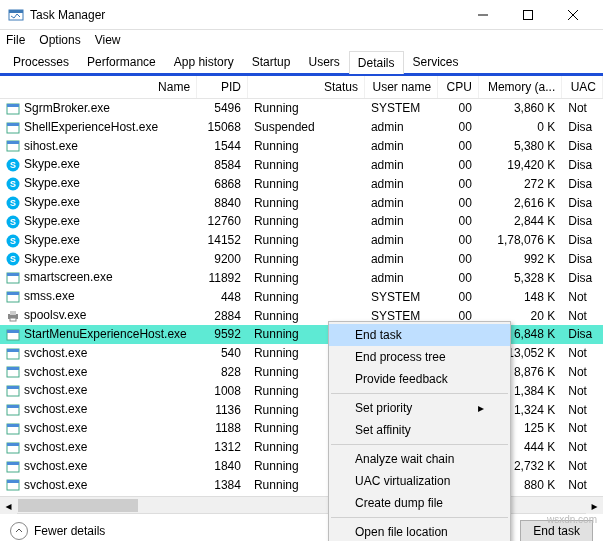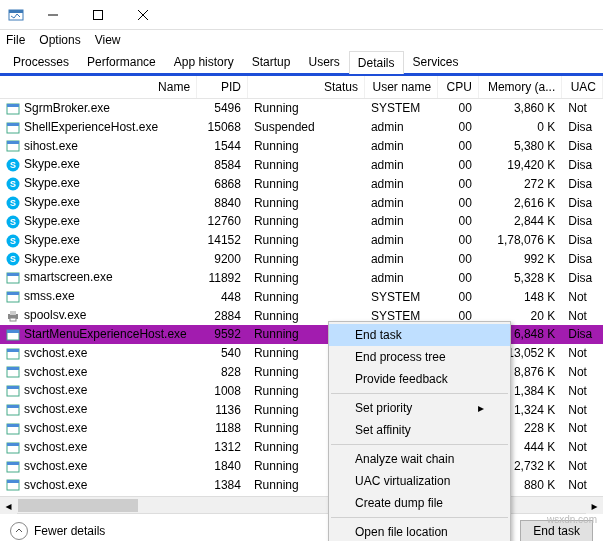--- a/index.html
+++ b/index.html
@@ -29,21 +29,21 @@
 .tab.active { border-color: #ddd; background:#fff; position:relative; top:1px; }
 .table-wrap { overflow-x: hidden; overflow-y: hidden; height: 420px; position: relative;}
 .table { width: 100%; border-collapse: collapse; font-size: 12px; }
 .table th {
   text-align: right; font-weight: normal; padding: 4px 6px;
   border-bottom: 1px solid #e5e5e5; border-right: 1px solid #f0f0f0;
   background: #fff; white-space: nowrap; position: sticky; top: 0;
 }
 .table th.num, .table td.num { text-align: right; }
 .table td { padding: 2px 6px; white-space: nowrap; border-right: 1px solid transparent; }
-.table tr.selected td { background: #a21caf; }
+.table tr.selected td { background: #5eead4; }
 .row-icon { width:14px; height:14px; display:inline-block; vertical-align:middle; margin-right:4px;}
 .hscroll { height: 17px; background:#f0f0f0; border-top:1px solid #ddd; position:relative; }
 .hscroll .thumb{ position:absolute; top:2px; left:18px; width:120px; height:13px; background:#cdcdcd; }
 .hscroll .arrow{ position:absolute; top:0; width:17px; height:17px; background:#f0f0f0; display:flex;align-items:center;justify-content:center;}
 .hscroll .arrow.left{left:0;} .hscroll .arrow.right{right:0;}
 .footer { display:flex; align-items:center; justify-content:space-between; padding:6px 10px; border-top:1px solid #ddd;}
 .fewer { display:flex; align-items:center; gap:6px; font-size:12px; }
 .circ { width:18px; height:18px; border:1px solid #888; border-radius:50%; display:flex; align-items:center; justify-content:center;}
 .endbtn { padding:3px 12px; border:1px solid #adadad; background:#e1e1e1; font-family:inherit; font-size:12px; }
 .ctxmenu {
@@ -63,20 +63,21 @@
 <body>
 
 <div class="titlebar">
   <span class="icon">
     <svg viewBox="0 0 16 16">
         <rect x="1" y="3" width="14" height="10" fill="#fff" stroke="#3d7ab8"></rect>
         <rect x="1" y="3" width="14" height="3" fill="#3d7ab8"></rect>
         <path d="M3 9l3 2 3-4 3 3" stroke="#3d7ab8" fill="none"></path>
       </svg>
   </span>
+  <span class="title">Task Manager</span>
   <div class="winbtns">
     <div class="winbtn">
         <svg viewBox="0 0 10 10">
           <line x1="0" y1="5" x2="10" y2="5" stroke="#000"></line>
         </svg>
       </div>
     <div class="winbtn">
         <svg viewBox="0 0 10 10">
           <rect x="0.5" y="0.5" width="9" height="9" fill="none" stroke="#000"></rect>
         </svg>
@@ -327,21 +328,21 @@
         </tr>
         <tr>
           <td class="col-name"><span class="row-icon"><svg viewBox="0 0 14 14">
                 <rect x="1" y="2" width="12" height="10" fill="#fff" stroke="#4a8"></rect>
                 <rect x="1" y="2" width="12" height="3" fill="#4a8cd8"></rect>
               </svg></span><span>svchost.exe</span></td>
           <td class="col-pid num">1188</td>
           <td class="col-status">Running</td>
           <td class="col-user"></td>
           <td class="col-cpu num"></td>
-          <td class="col-mem num">228 K</td>
+          <td class="col-mem num">125 K</td>
           <td class="col-uac">Not</td>
         </tr>
         <tr>
           <td class="col-name"><span class="row-icon"><svg viewBox="0 0 14 14">
                 <rect x="1" y="2" width="12" height="10" fill="#fff" stroke="#4a8"></rect>
                 <rect x="1" y="2" width="12" height="3" fill="#4a8cd8"></rect>
               </svg></span><span>svchost.exe</span></td>
           <td class="col-pid num">1312</td>
           <td class="col-status">Running</td>
           <td class="col-user"></td>

